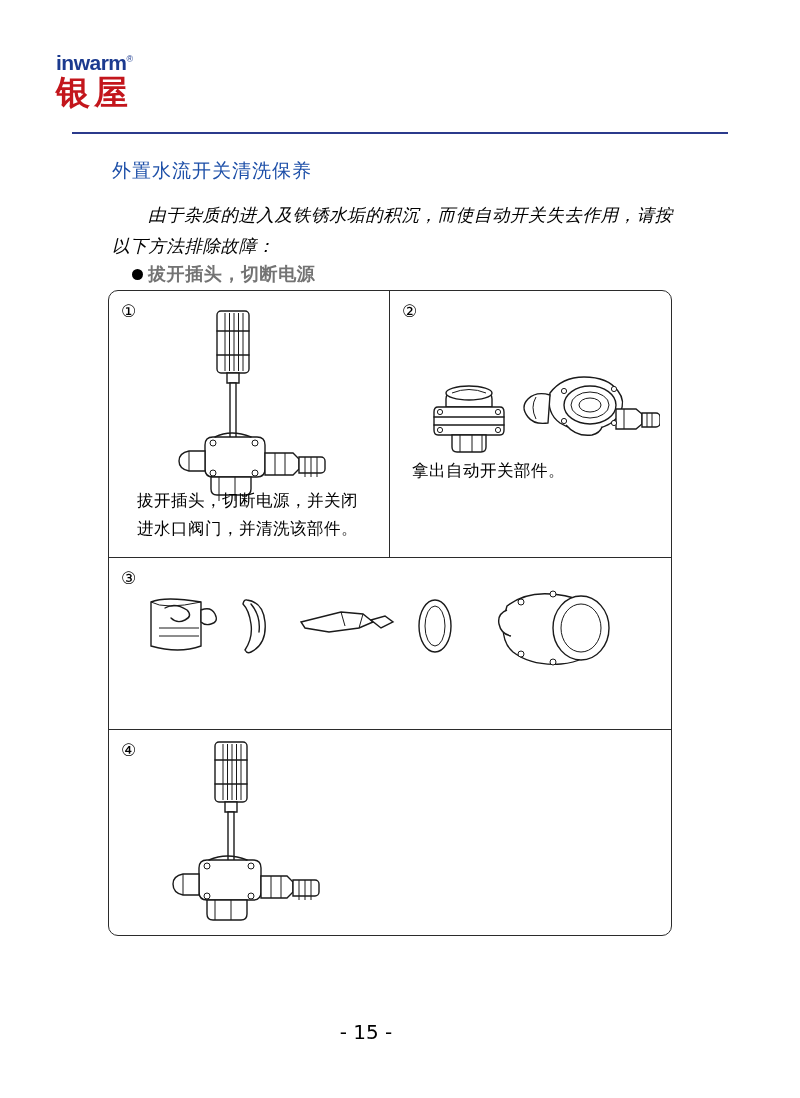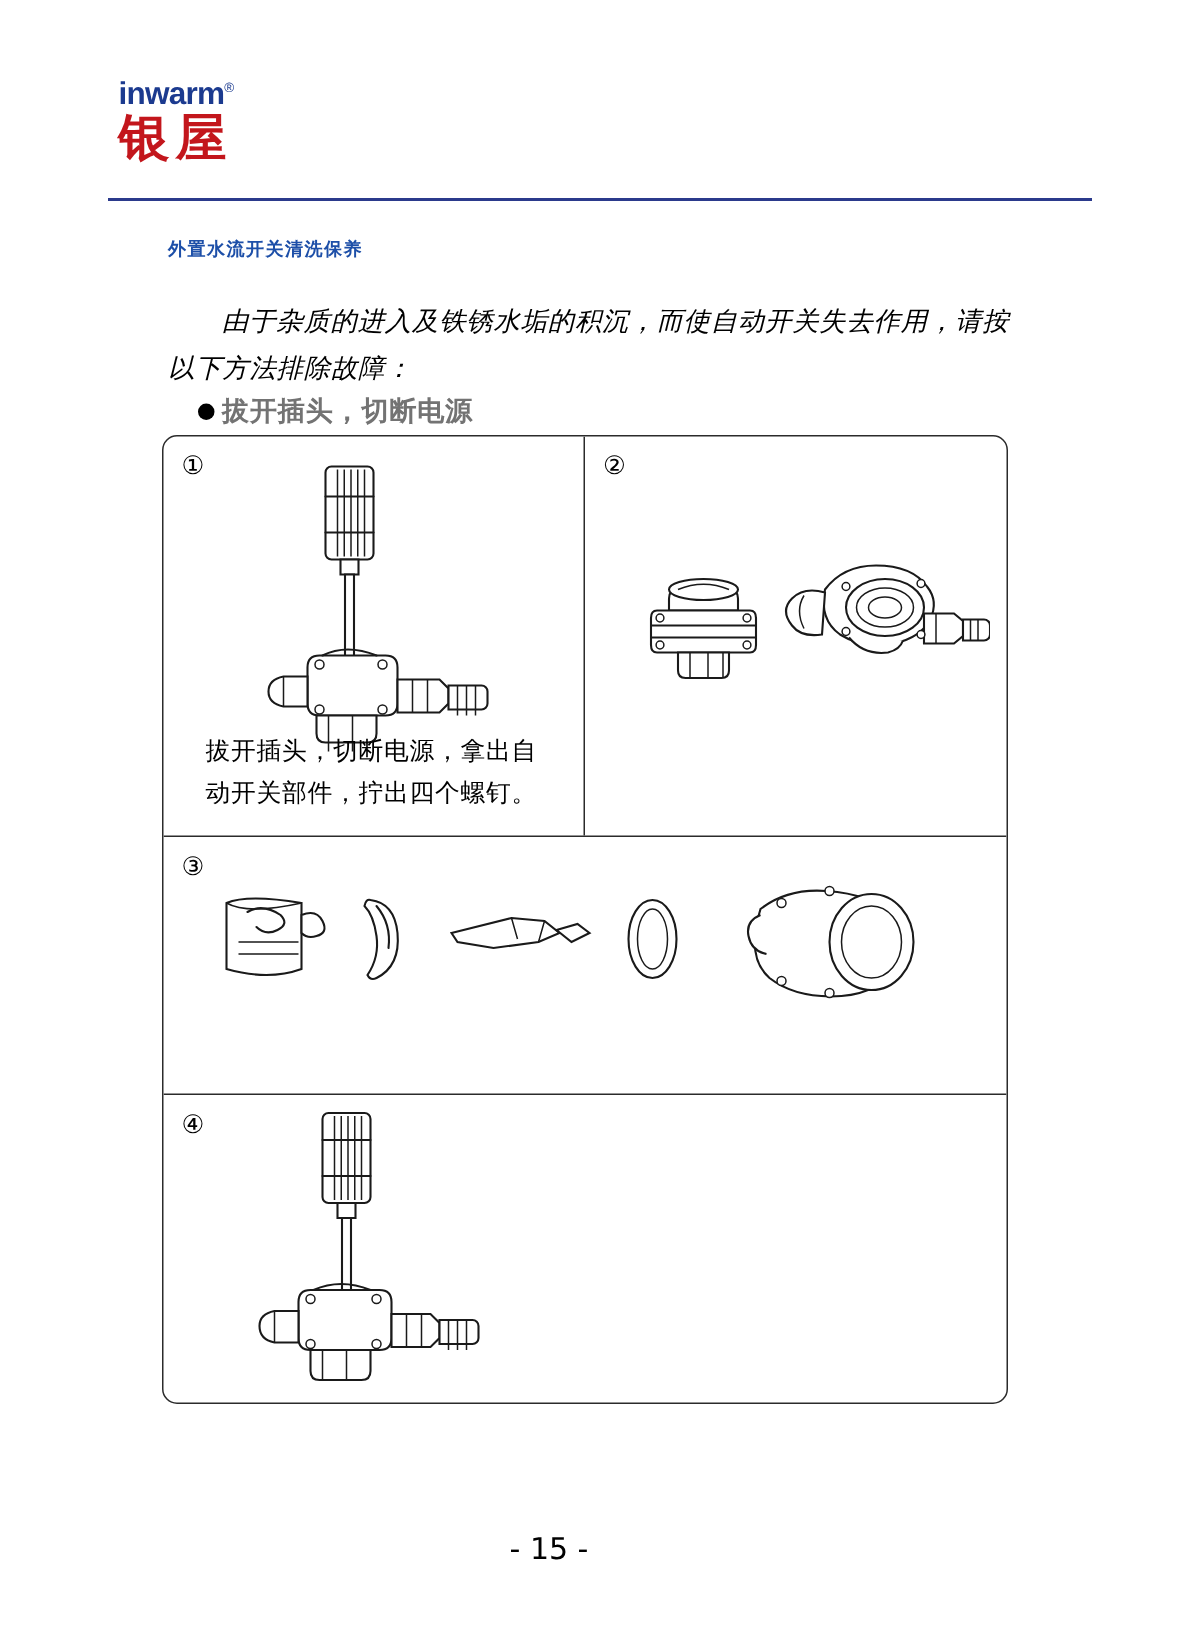--- a/index.html
+++ b/index.html
@@ -18,21 +18,21 @@
     position: absolute;
     left: 0; top: 0;
     width: 800px;
     height: 1098px;
     background: #fff;
   }
 
   
   .logo-block {
     position: absolute;
-    left: 79px;
+    left: 56px;
     top: 52px;
     width: 180px;
   }
   .logo-latin {
     font-family: "Liberation Sans", "DejaVu Sans", sans-serif;
     font-weight: bold;
     font-size: 21px;
     color: #1b3a8f;
     letter-spacing: -0.5px;
     line-height: 1;
@@ -61,24 +61,23 @@
     height: 2px;
     background: #2b3a8c;
   }
 
   
   .section-title {
     position: absolute;
     left: 112px;
     top: 158px;
     font-family: "DejaVu Sans", sans-serif;
-    font-size: 12px;
+    font-size: 19px;
     color: #1d4fa8;
     letter-spacing: 1px;
-    font-weight: bold;
   }
 
   
   .intro {
     position: absolute;
     left: 112px;
     top: 200px;
     width: 576px;
     font-family: "DejaVu Sans", sans-serif;
     font-size: 17.5px;
@@ -241,21 +240,21 @@
 
             <path class="ln" d="M70 132 q16 -8 36 0"></path>
 
             <circle class="fillw-t" cx="68" cy="138" r="3"></circle>
             <circle class="fillw-t" cx="110" cy="138" r="3"></circle>
             <circle class="fillw-t" cx="68" cy="168" r="3"></circle>
             <circle class="fillw-t" cx="110" cy="168" r="3"></circle>
           </svg>
         </div>
 
-        <div class="cap cap-1">拔开插头，切断电源，拿出自动开关部件，拧出四个螺钉。</div>
+        <div class="cap cap-1">拔开插头，切断电源，并关闭进水口阀门，并清洗该部件。</div>
       </div>
 
       <div class="cell cell-right">
         <div class="num">②</div>
 
         <div class="art art-2">
           <svg width="256" height="126" viewBox="0 0 256 126">
 
             <g>
               <path class="fillw" d="M42 48 q0 -6 6 -6 h34 q6 0 6 6 v8 h-46 z"></path>
@@ -287,20 +286,21 @@
 
               <path class="fillw" d="M162 74 q10 12 26 10 q8 -2 10 -8"></path>
               <circle class="fillw-t" cx="160" cy="40" r="2.6"></circle>
               <circle class="fillw-t" cx="210" cy="38" r="2.6"></circle>
               <circle class="fillw-t" cx="160" cy="70" r="2.6"></circle>
               <circle class="fillw-t" cx="210" cy="72" r="2.6"></circle>
             </g>
           </svg>
         </div>
 
+        <div class="cap cap-2">拿出自动开关部件。</div>
       </div>
     </div>
 
     <div class="row row-2">
       <div class="num">③</div>
 
       <div class="art art-3">
         <svg width="520" height="100" viewBox="0 0 520 100">
 
           <g>

